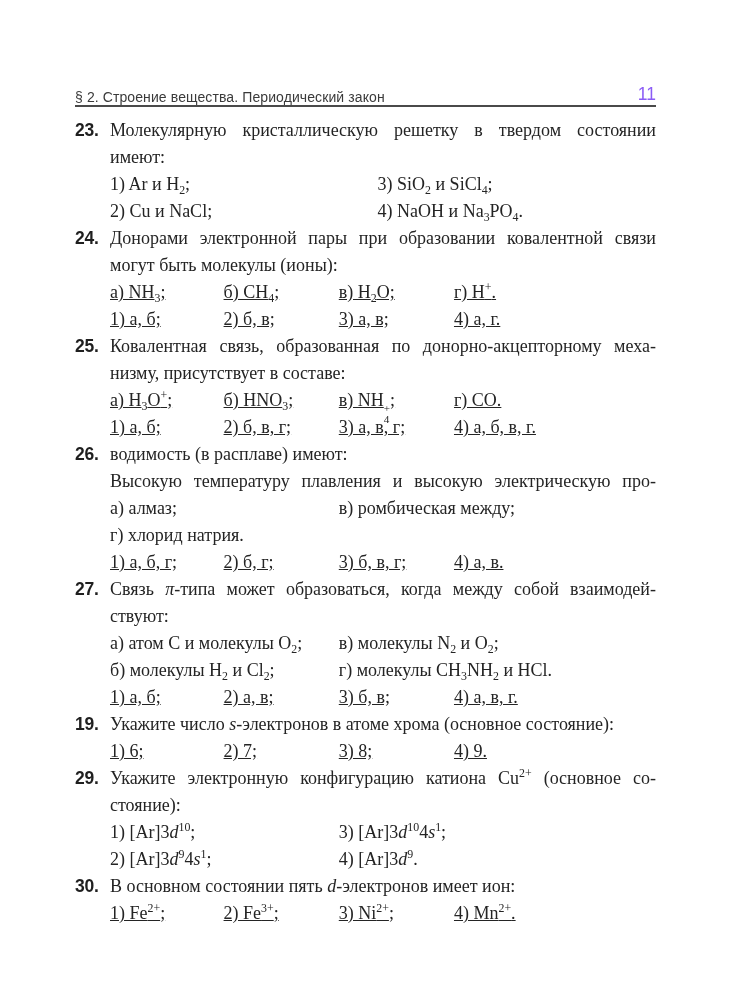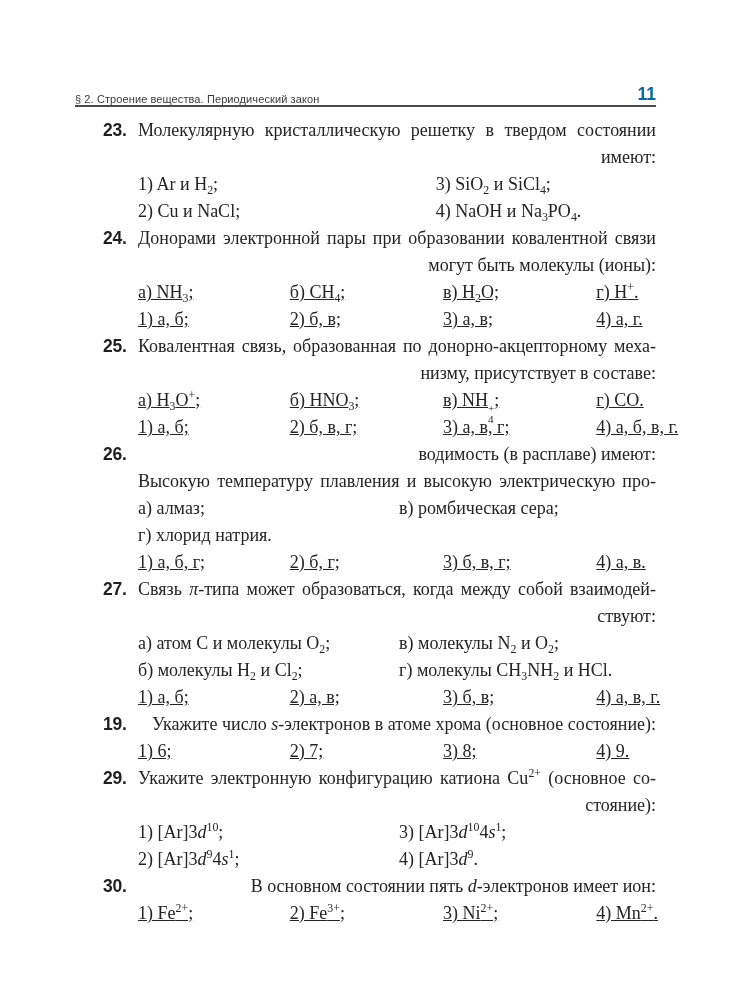--- a/index.html
+++ b/index.html
@@ -10,36 +10,36 @@
     font-family:"Liberation Serif", serif;
     color:#242424;
     overflow:hidden;
   }
   
   .header {
     position:absolute; left:75px; top:84px; width:581px;
     display:flex; justify-content:space-between; align-items:flex-end;
     font-family:"Liberation Sans", sans-serif;
   }
-  .header-title {font-size:11px; color:#3a3a3a; letter-spacing:0.1px;}
-  .header-page {font-size:17.5px; font-weight:700; color:#0369a1;}
+  .header-title {font-size:14px; color:#3a3a3a; letter-spacing:0.1px;}
+  .header-page {font-size:17.5px; font-weight:400; color:#8b5cf6;}
   .rule {position:absolute; left:75px; top:105px; width:581px; height:2px; background:#4a4a4a;}
   
   .content {position:absolute; left:75px; top:117px; width:581px;}
   .q {display:flex;}
   .qnum {
     flex:0 0 35px; width:35px;
     font-family:"Liberation Sans", sans-serif;
     font-weight:700; font-size:17.5px; line-height:27px;
-    letter-spacing:-0.2px; color:#1f1f1f;margin-left:28px;
+    letter-spacing:-0.2px; color:#1f1f1f;
   }
   .qbody {flex:1; min-width:0;}
-  .tline {height:27px; line-height:27px; font-size:18px; white-space:nowrap;text-align:right;}
+  .tline {height:27px; line-height:27px; font-size:18px; white-space:nowrap;}
   .tline.just {white-space:normal; text-align:justify; text-align-last:justify;}
-  .row {display:grid; height:27px; line-height:27px; font-size:18px;gap:44px;}
+  .row {display:grid; height:27px; line-height:27px; font-size:18px;}
   .row.four {grid-template-columns:20.8% 21.1% 21.1% auto;text-decoration:underline;}
   .row.two {grid-template-columns:41.9% auto;}
   .row.two-wide {grid-template-columns:49% auto;}
   .cell {white-space:nowrap;}
   
   .sp {font-size:66%; line-height:0; vertical-align:0.55em;}
   .sb {font-size:66%; line-height:0; vertical-align:-0.3em;}
   .stk {display:inline-flex; flex-direction:column; font-size:62%; line-height:1; vertical-align:-0.5em; text-align:left;}
   .stk span {display:block; height:1.02em;}
   i {font-style:italic;}
@@ -110,21 +110,21 @@
           </div>
         </div>
       </div>
       <div class="q">
         <div class="qnum">26.</div>
         <div class="qbody">
           <div class="tline">водимость (в расплаве) имеют:</div>
           <div class="tline just">Высокую температуру плавления и высокую электрическую про-</div>
           <div class="row two">
             <div class="cell">а) алмаз;</div>
-            <div class="cell">в) ромбическая сера;</div>
+            <div class="cell">в) ромбическая между;</div>
           </div>
           <div class="row two">
             <div class="cell">г) хлорид натрия.</div>
           </div>
           <div class="row four">
             <div class="cell">1) а, б, г;</div>
             <div class="cell">2) б, г;</div>
             <div class="cell">3) б, в, г;</div>
             <div class="cell">4) а, в.</div>
           </div>

